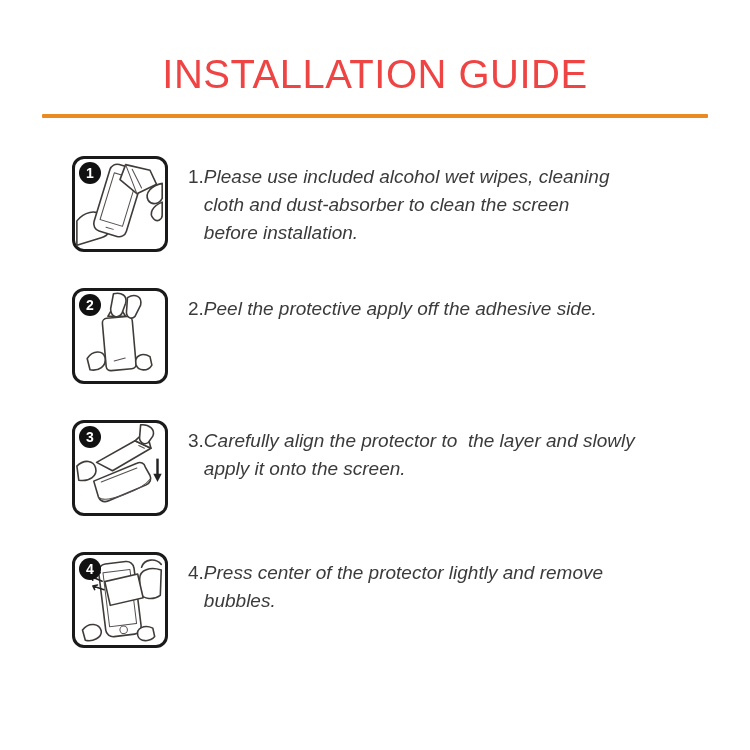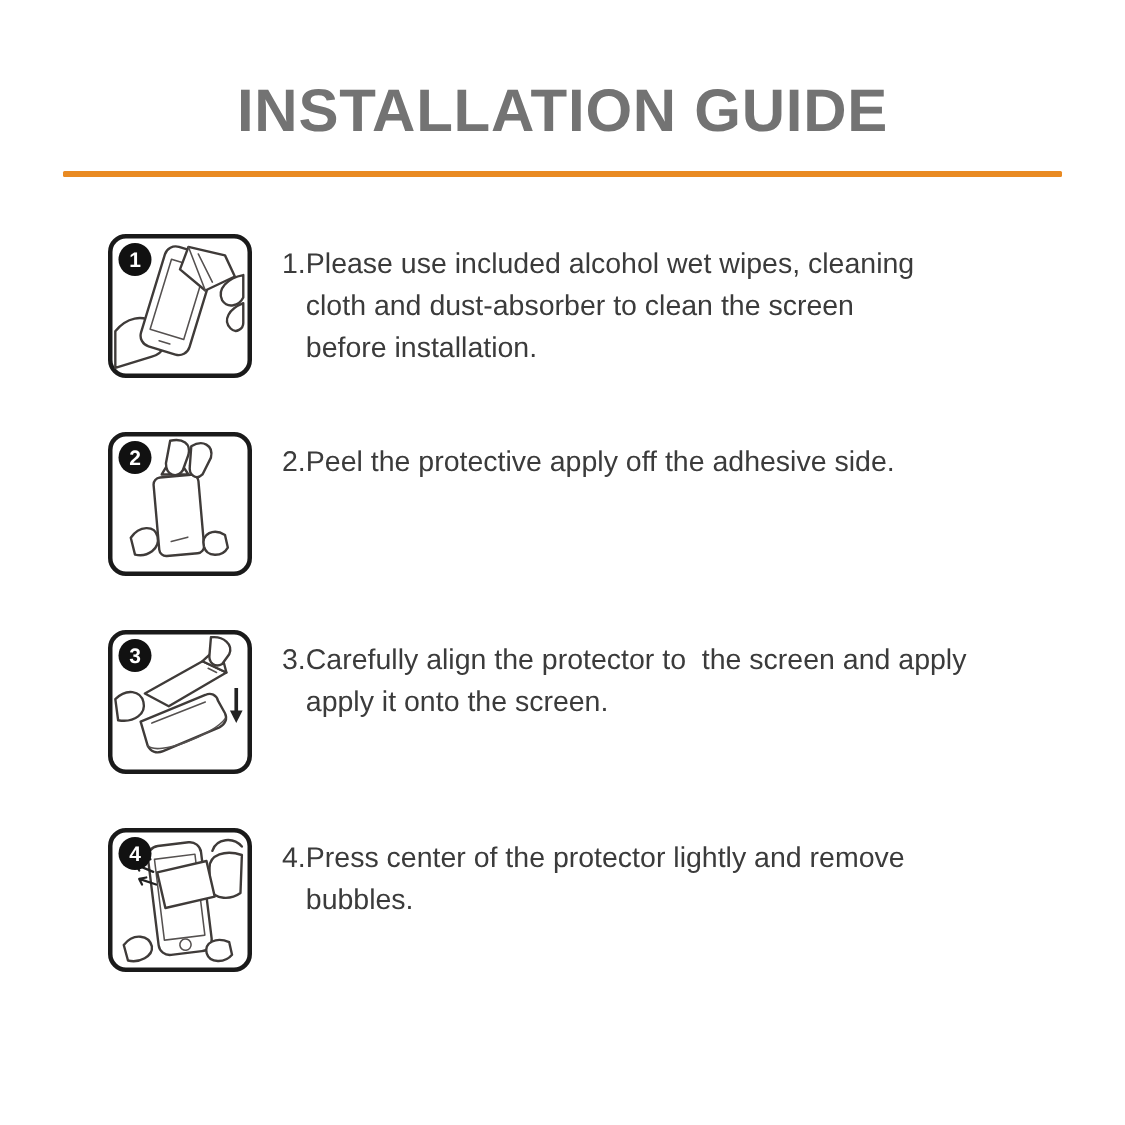--- a/index.html
+++ b/index.html
@@ -8,23 +8,23 @@
     width: 750px; height: 750px;
     font-family: "Liberation Sans", sans-serif;
     color: #3b3b3b;
     overflow: hidden;
     position: relative;
   }
   .page-title {
     margin-top: 54px;
     text-align: center;
     font-size: 40px;
-    font-weight: 700;
+    font-weight: 400;
     letter-spacing: 0.5px;
-    color: #737373;
+    color: #ef4444;
     line-height: 1.0;
   }
   .title-divider {
     height: 4px;
     margin: 20px 42px 0 42px;
     background: #e98a22;
     border-radius: 1px;
   }
   .steps {
     margin-top: 38px;
@@ -61,21 +61,21 @@
     z-index: 2;
   }
   .step-text {
     display: flex;
     margin-top: 7px;
     font-size: 19px;
     line-height: 1.47;
     color: #3b3b3b;
   }
   .step-prefix { flex-shrink: 0; }
-  .step-lines { white-space: pre-wrap; }
+  .step-lines { white-space: pre-wrap; font-style: italic; }
   .art { stroke: #3f3b39; stroke-width: 1.7; fill: #ffffff; stroke-linejoin: round; stroke-linecap: round; }
   .art-thin { stroke: #555150; stroke-width: 1.1; fill: none; stroke-linejoin: round; stroke-linecap: round; }
   .art-solid { fill: #222222; stroke: none; }
 </style>
 </head>
 <body>
 
 <h1 class="page-title">INSTALLATION GUIDE</h1>
 <div class="title-divider" style="background: rgb(233, 138, 34);"></div>
 
@@ -136,21 +136,21 @@
         <path class="art" d="M23,42 L64,19 L81,27 L40,51 Z"></path>
         <path class="art" d="M64,19 L76,8 L81,27 Z"></path>
         <path class="art" d="M70,2 C79,1 86,7 83,14 L78,21 C73,24 68,20 69,14 Z"></path>
         <path class="art-thin" d="M68,24 L74,27"></path>
         <line x1="88" y1="38" x2="88" y2="56" stroke="#222" stroke-width="2.6"></line>
         <polygon class="art-solid" points="83.5,54 92.5,54 88,63"></polygon>
       </svg>
     </div>
     <div class="step-text">
       <span class="step-prefix">3.</span>
-      <span class="step-lines">Carefully align the protector to  the screen and apply
+      <span class="step-lines">Carefully align the protector to  the layer and slowly
 apply it onto the screen.</span>
     </div>
   </div>
 
   <div class="step-row">
     <div class="step-figure">
       <span class="step-badge">4</span>
       <svg viewBox="0 0 96 96">
         <g transform="rotate(-7 48 48)">
           <rect class="art" x="29" y="8" width="38" height="78" rx="8"></rect>

